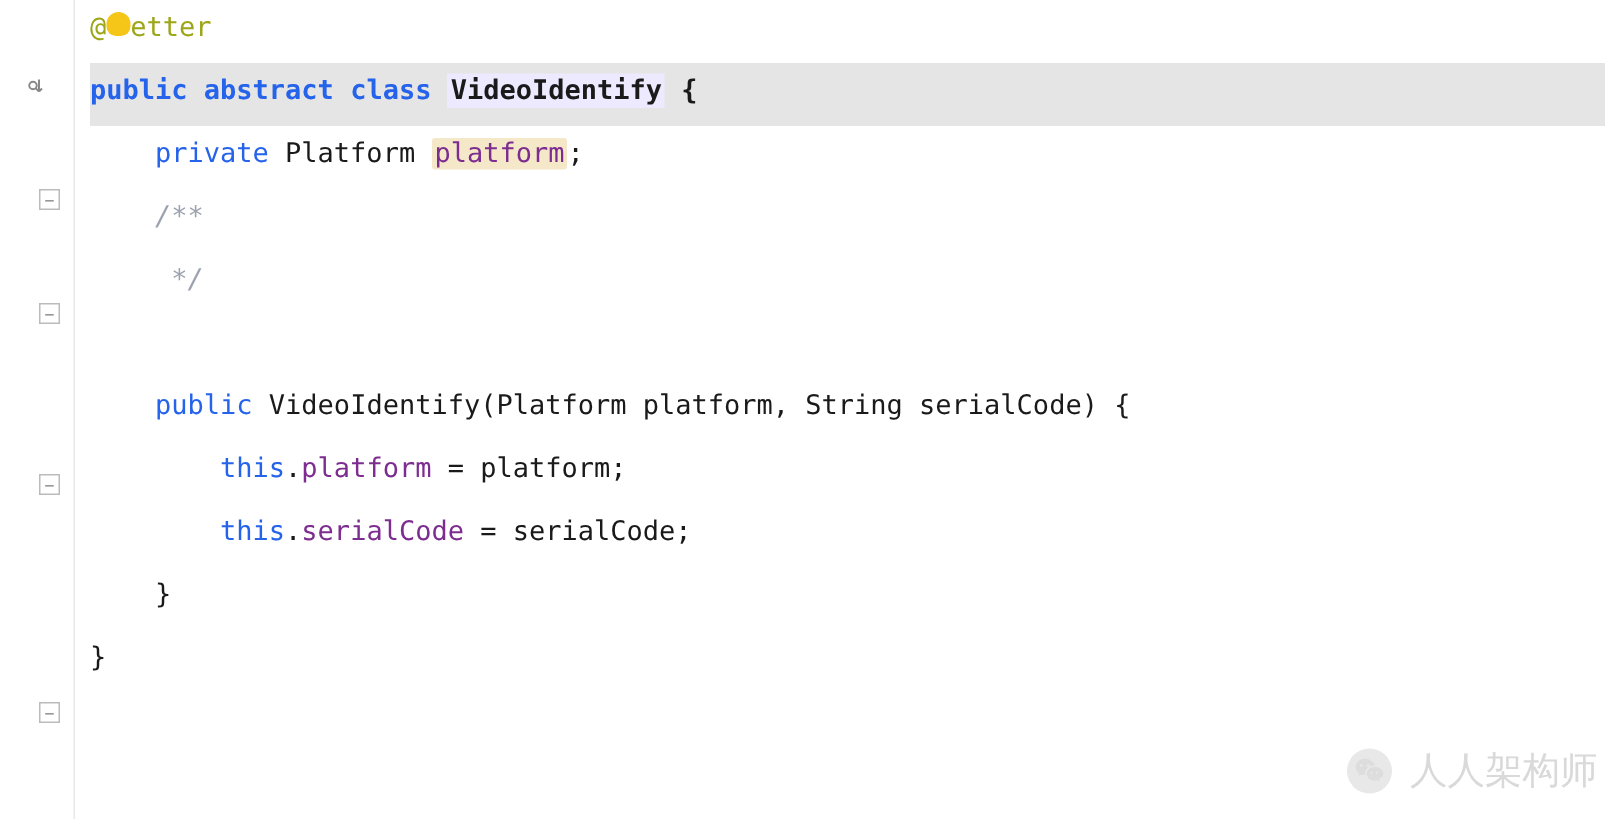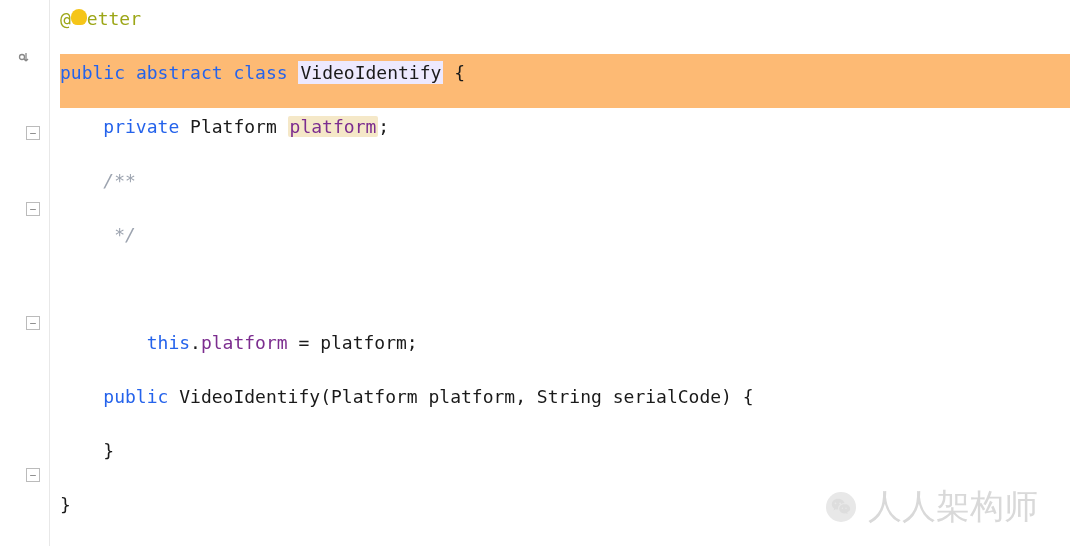--- a/index.html
+++ b/index.html
@@ -30,27 +30,28 @@
       display: flex;
       align-items: center;
       justify-content: center;
     }
     .code-area {
       flex: 1;
       padding-left: 10px;
       position: relative;
     }
     .code-line {
-      height: 54px;
+      height: 42px;
       line-height: 38px;
       white-space: pre;
       position: relative;
     }
     .line-highlight {
-      background: #fdba74;
+      background: #e5e5e5;
+      font-weight: bold;
     }
     .kw-public { color: #2563eb; }
     .kw-private { color: #2563eb; margin-top: 40px; }
     .kw-abstract { color: #2563eb; }
     .kw-class { color: #2563eb; }
     .kw-this { color: #2563eb; }
     .annotation { color: #9ca617; }
     .type { color: #1a1a1a; }
     .field-hl { background: #f5e8c8; color: #7c2d8f; padding: 0 2px; border-radius: 2px; }
     .class-hl { background: #ede9fe; color: #1a1a1a; padding: 1px 2px; }
@@ -78,24 +79,24 @@
       background: #fff;
       display: inline-flex;
       align-items: center;
       justify-content: center;
       font-size: 11px;
       color: #888;
       line-height: 1;
     }
     .watermark {
       position: absolute;
-      right: 32px;
+      right: 5px;
       bottom: 16px;
       color: #d9d9d9;
-      font-size: 34px;
+      font-size: 25px;
       font-family: -apple-system, 'PingFang SC', sans-serif;
       display: flex;
       align-items: center;
       gap: 12px;
       pointer-events: none;
     }
     .watermark-icon {
       width: 30px;
       height: 30px;
       background: #e8e8e8;
@@ -141,24 +142,25 @@
     <div class="code-line line-highlight"><span class="kw-public">public</span> <span class="kw-abstract">abstract</span> <span class="kw-class">class</span> <span class="class-hl">VideoIdentify</span><span class="punct"> {</span></div>
 
     <div class="code-line">    <span class="kw-private">private</span> <span class="type">Platform</span> <span class="field-hl">platform</span><span class="punct">;</span></div>
 
     <div class="code-line">    <span class="comment">/**</span></div>
     <div class="code-line">    <span class="comment"> */</span></div>
 
 
     <div class="code-line"> </div>
 
+    <div class="code-line">    <span class="kw-public">public</span> <span class="identifier">VideoIdentify</span><span class="punct">(Platform platform, String serialCode) {</span></div>
+
     <div class="code-line">        <span class="kw-this">this</span><span class="punct">.</span><span style="color:#7c2d8f">platform</span><span class="punct"> = </span><span class="identifier">platform;</span></div>
 
-    <div class="code-line">    <span class="kw-public">public</span> <span class="identifier">VideoIdentify</span><span class="punct">(Platform platform, String serialCode) {</span></div>
-
+    <div class="code-line">        <span class="kw-this">this</span><span class="punct">.</span><span style="color:#7c2d8f">serialCode</span><span class="punct"> = </span><span class="identifier">serialCode;</span></div>
 
     <div class="code-line">    <span class="punct">}</span></div>
 
     <div class="code-line"><span class="punct">}</span></div>
   </div>
 </div>
 
 <div class="watermark">
   <span class="watermark-icon">
     <svg width="22" height="22" viewBox="0 0 24 24">

